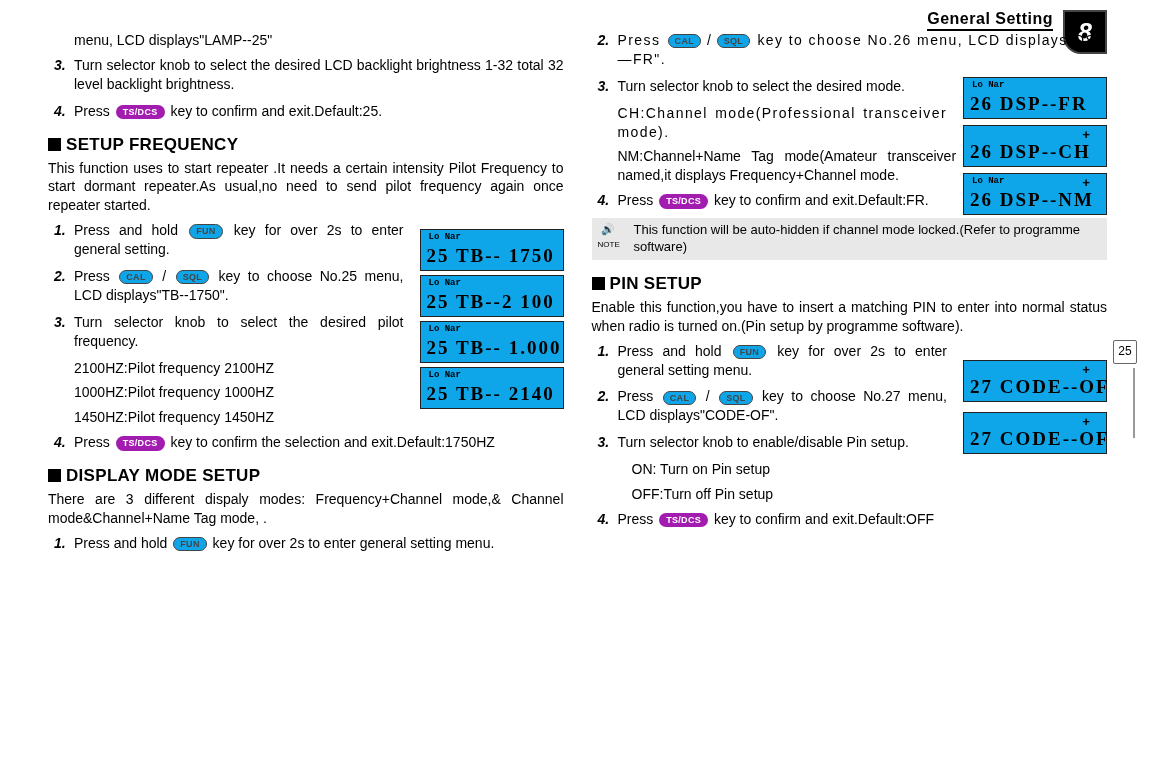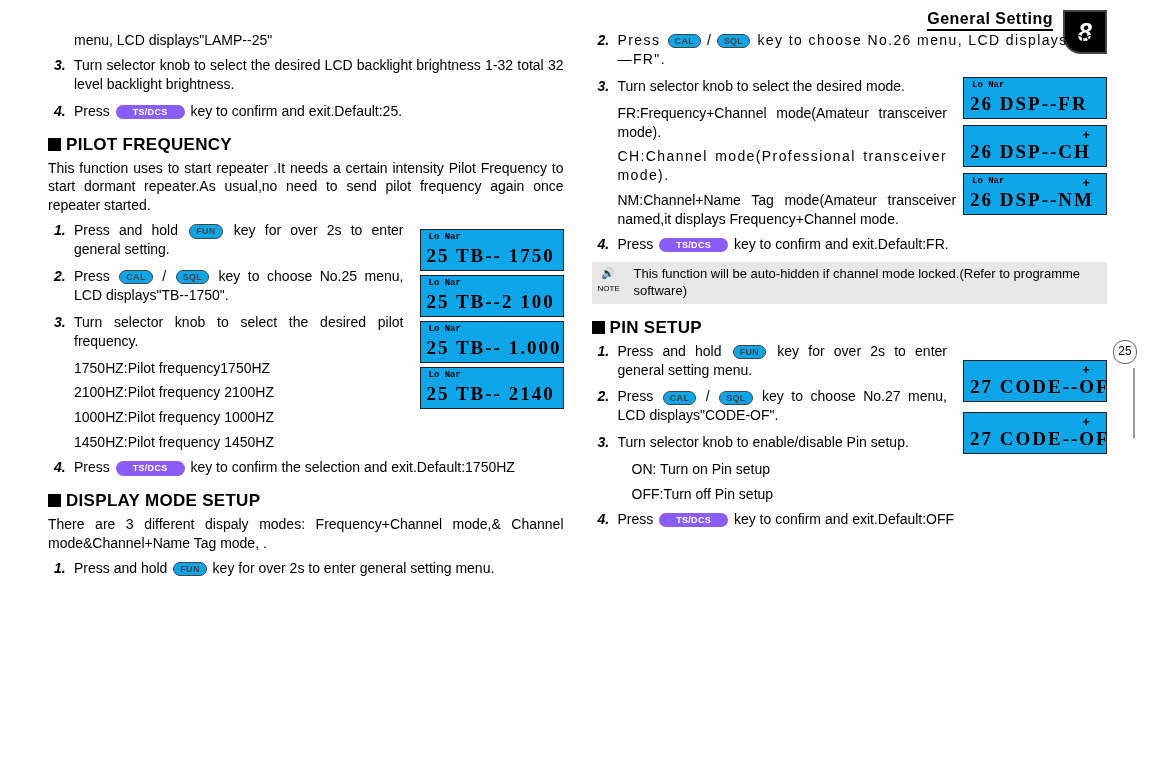--- a/index.html
+++ b/index.html
@@ -9,33 +9,33 @@
   .col-left{padding-right:14px;}
   .col-right{padding-left:14px;}
   p{margin:3px 0 6px 0;line-height:1.35;text-align:justify;}
   .indent{padding-left:26px;}
   .indent2{padding-left:40px;}
   ol{list-style:none;margin:0;padding:0;}
   li{margin:3px 0 8px 0;line-height:1.35;text-align:justify;padding-left:26px;position:relative;}
   li .num{position:absolute;left:6px;top:0;font-weight:bold;font-style:italic;}
   .hd{font-family:"Arial Black",Arial,sans-serif;font-weight:900;font-size:17px;letter-spacing:.3px;margin:14px 0 4px 0;}
   .hd::before{content:"";display:inline-block;width:13px;height:13px;background:#000;vertical-align:-1px;margin-right:5px;}
-  .key{display:inline-block;background:#8b5cf6;color:#fff;font-size:9px;font-weight:bold;border-radius:9px;padding:1px 17px;vertical-align:middle;letter-spacing:.3px;margin:0 2px;}
+  .key{display:inline-block;background:#a21caf;color:#fff;font-size:9px;font-weight:bold;border-radius:9px;padding:1px 7px;vertical-align:middle;letter-spacing:.3px;margin:0 2px;}
   .key.outl{background:#0ea5e9;color:#444;border:1.5px solid #444;padding:0 6px;}
   .spread{letter-spacing:1.4px;}
   .lcdbox{position:absolute;border:1px solid #222;width:142px;height:40px;background:#0ea5e9;font-family:"Courier New",monospace;}
   .lcdbox .sml{position:absolute;top:2px;left:8px;font-size:9px;font-weight:bold;}
   .lcdbox .sml2{position:absolute;top:2px;right:16px;font-size:13px;font-weight:bold;}
   .lcdbox .big{position:absolute;bottom:3px;left:6px;font-size:19px;font-weight:bold;letter-spacing:2px;white-space:nowrap;font-family:Liberation Serif, serif;}
   .note{background:#e8e8e8;padding:4px 6px 4px 42px;position:relative;margin:6px 0 10px 0;font-size:13px;line-height:1.3;}
   .note .nicon{position:absolute;left:6px;top:4px;font-size:11px;text-align:center;}
   .header{position:absolute;top:10px;right:48px;font-family:"Arial Black",Arial,sans-serif;font-weight:900;display:flex;align-items:flex-start;justify-content:flex-end;}
   .header .ttl{font-size:16px;letter-spacing:.5px;margin-right:10px;border-bottom:2px solid #000;padding-bottom:1px;}
   .chap{width:44px;height:44px;background:#000;border-radius:0 0 0 18px;color:#fff;text-align:center;line-height:40px;font-size:25px;font-style:italic;border:2px solid #444;box-sizing:border-box;}
-  .pagenum{position:absolute;right:18px;top:340px;width:22px;height:22px;border:1.5px solid #666;border-radius:11px;text-align:center;line-height:20px;font-size:12px;}
+  .pagenum{position:absolute;right:18px;top:340px;width:22px;height:22px;border:1.5px solid #666;border-radius:2px;text-align:center;line-height:20px;font-size:12px;}
   .divider{position:absolute;right:20px;top:368px;width:2px;height:70px;background:#999;}
 </style>
 </head>
 <body>
 
 <div class="header">
   <span class="ttl">General Setting</span>
   <span class="chap">8</span>
 </div>
 <div class="pagenum">25</div>
@@ -45,34 +45,33 @@
 
   <div class="col col-left">
     <p class="indent">menu, LCD displays"LAMP--25"</p>
     <ol>
       <li><span class="num">3.</span><span>Turn selector knob to select the desired LCD backlight brightness 1-32 total 32 level backlight brightness.</span></li>
       <li><span class="num">4.</span>
         <span>Press </span><span class="key">TS/DCS</span><span> key to confirm and exit.Default:25.</span>
       </li>
     </ol>
 
-    <div class="hd">PILOT FREQUENCY</div>
+    <div class="hd">SETUP FREQUENCY</div>
     <p>This function uses to start repeater .It needs a certain intensity Pilot Frequency to start dormant repeater.As usual,no need to send pilot frequency again once repeater started.</p>
 
     <div style="position:relative;">
       <ol>
         <li style="padding-right:160px;"><span class="num">1.</span>
           <span>Press and hold </span><span class="key outl">FUN</span><span> key for over 2s to enter general setting.</span>
         </li>
         <li style="padding-right:160px;"><span class="num">2.</span>
           <span>Press </span><span class="key outl">CAL</span> / <span class="key outl">SQL</span><span> key to choose No.25 menu, LCD displays"TB--1750".</span>
         </li>
         <li style="padding-right:160px;"><span class="num">3.</span><span>Turn selector knob to select the desired pilot frequency.</span></li>
       </ol>
-      <p class="indent" style="padding-right:160px;">1750HZ:Pilot frequency1750HZ</p>
       <p class="indent" style="padding-right:160px;">2100HZ:Pilot frequency 2100HZ</p>
       <p class="indent">1000HZ:Pilot frequency 1000HZ</p>
       <p class="indent">1450HZ:Pilot frequency 1450HZ</p>
 
       <div class="lcdbox" style="top:8px;right:0;">
           <span class="sml">Lo Nar</span>
           <span class="big">25 TB-- 1750</span>
         </div>
       <div class="lcdbox" style="top:54px;right:0;">
           <span class="sml">Lo Nar</span>
@@ -104,21 +103,20 @@
   </div>
 
   <div class="col col-right">
     <div style="position:relative;">
       <ol>
         <li><span class="num">2.</span>
           <span class="spread"><span>Press </span></span><span class="key outl">CAL</span> / <span class="key outl">SQL</span><span class="spread"> key to choose No.26 menu, LCD displays"DSP—FR".</span>
         </li>
         <li style="padding-right:160px;"><span class="num">3.</span><span>Turn selector knob to select the desired mode.</span></li>
       </ol>
-      <p class="indent" style="padding-right:160px;">FR:Frequency+Channel mode(Amateur transceiver mode).</p>
       <p class="indent spread" style="padding-right:160px;">CH:Channel mode(Professional transceiver mode).</p>
       <p class="indent">NM:Channel+Name Tag mode(Amateur transceiver mode),if channel not named,it displays Frequency+Channel mode.</p>
 
       <div class="lcdbox" style="top:46px;right:0;">
           <span class="sml">Lo Nar</span>
           <span class="big">26 DSP--FR</span>
         </div>
       <div class="lcdbox" style="top:94px;right:0;">
           <span class="sml2">+</span>
           <span class="big">26 DSP--CH</span>
@@ -135,20 +133,21 @@
         <span>Press </span><span class="key">TS/DCS</span><span> key to confirm and exit.Default:FR.</span>
       </li>
     </ol>
 
     <div class="note">
       <span class="nicon">🔊<br><span style="font-size:8px;">NOTE</span></span>
       <span>This function will be auto-hidden if channel mode locked.(Refer to programme software)</span>
     </div>
 
     <div class="hd">PIN SETUP</div>
+    <p>Enable this function,you have to insert a matching PIN to enter into normal status when radio is turned on.(Pin setup by programme software).</p>
 
     <div style="position:relative;">
       <ol>
         <li style="padding-right:160px;"><span class="num">1.</span>
           <span>Press and hold </span><span class="key outl">FUN</span><span> key for over 2s to enter general setting menu.</span>
         </li>
         <li style="padding-right:160px;"><span class="num">2.</span>
           <span>Press </span><span class="key outl">CAL</span> / <span class="key outl">SQL</span><span> key to choose No.27 menu, LCD displays"CODE-OF".</span>
         </li>
         <li style="padding-right:160px;"><span class="num">3.</span><span>Turn selector knob to enable/disable Pin setup.</span></li>

